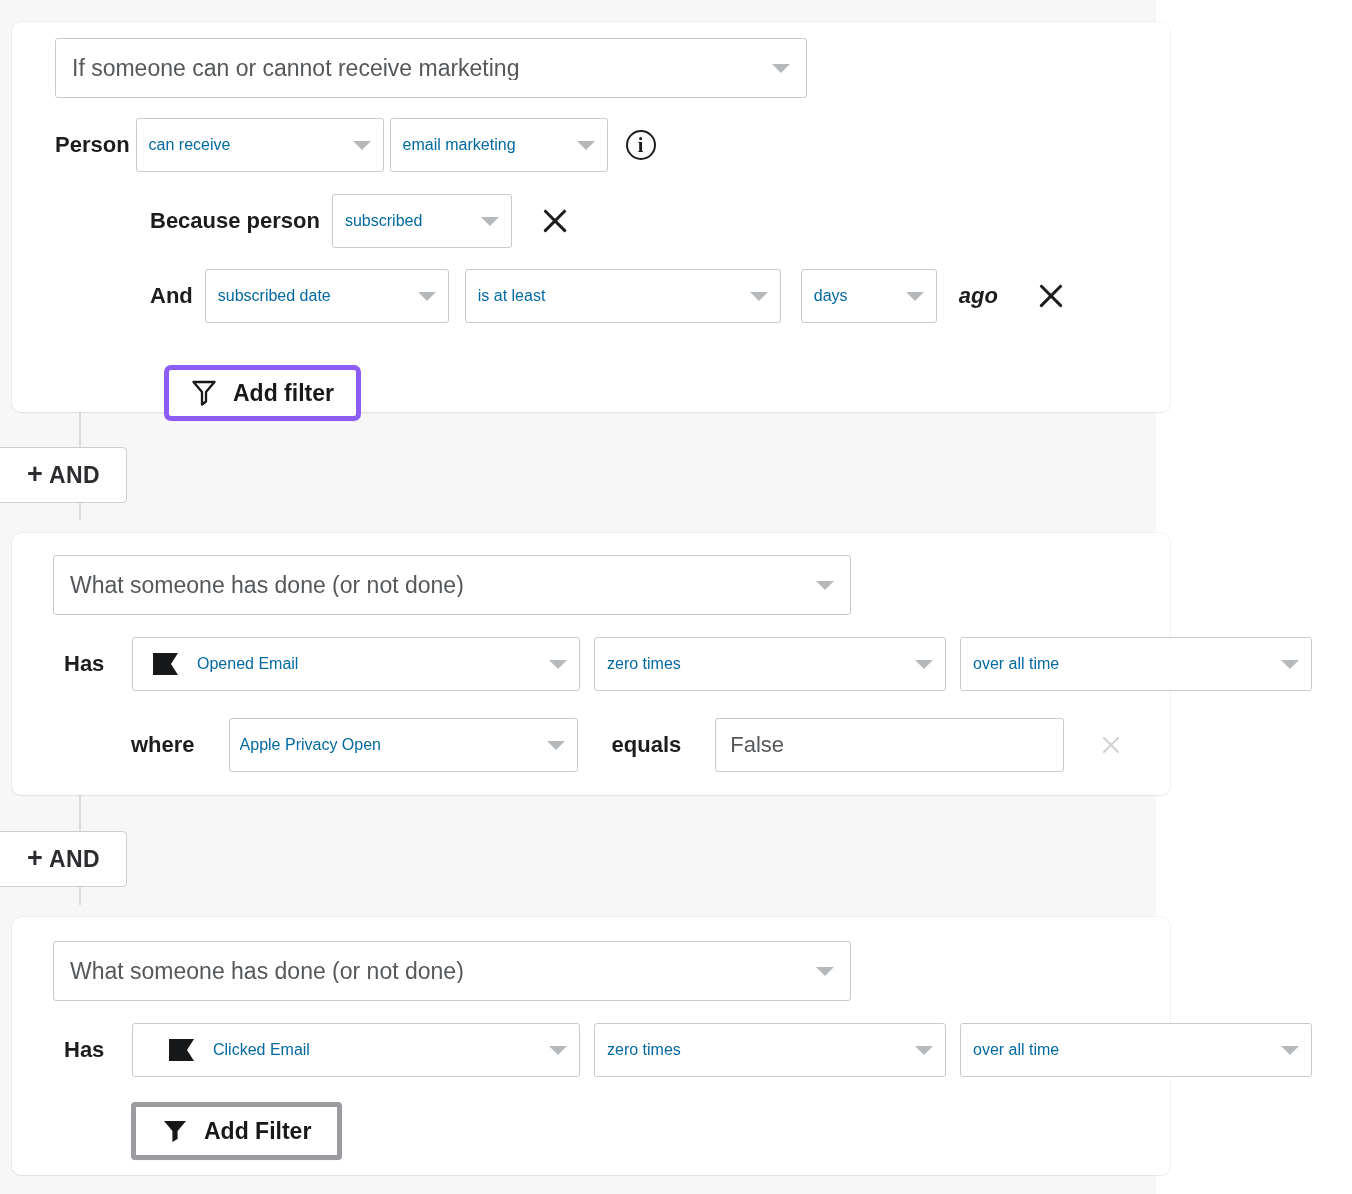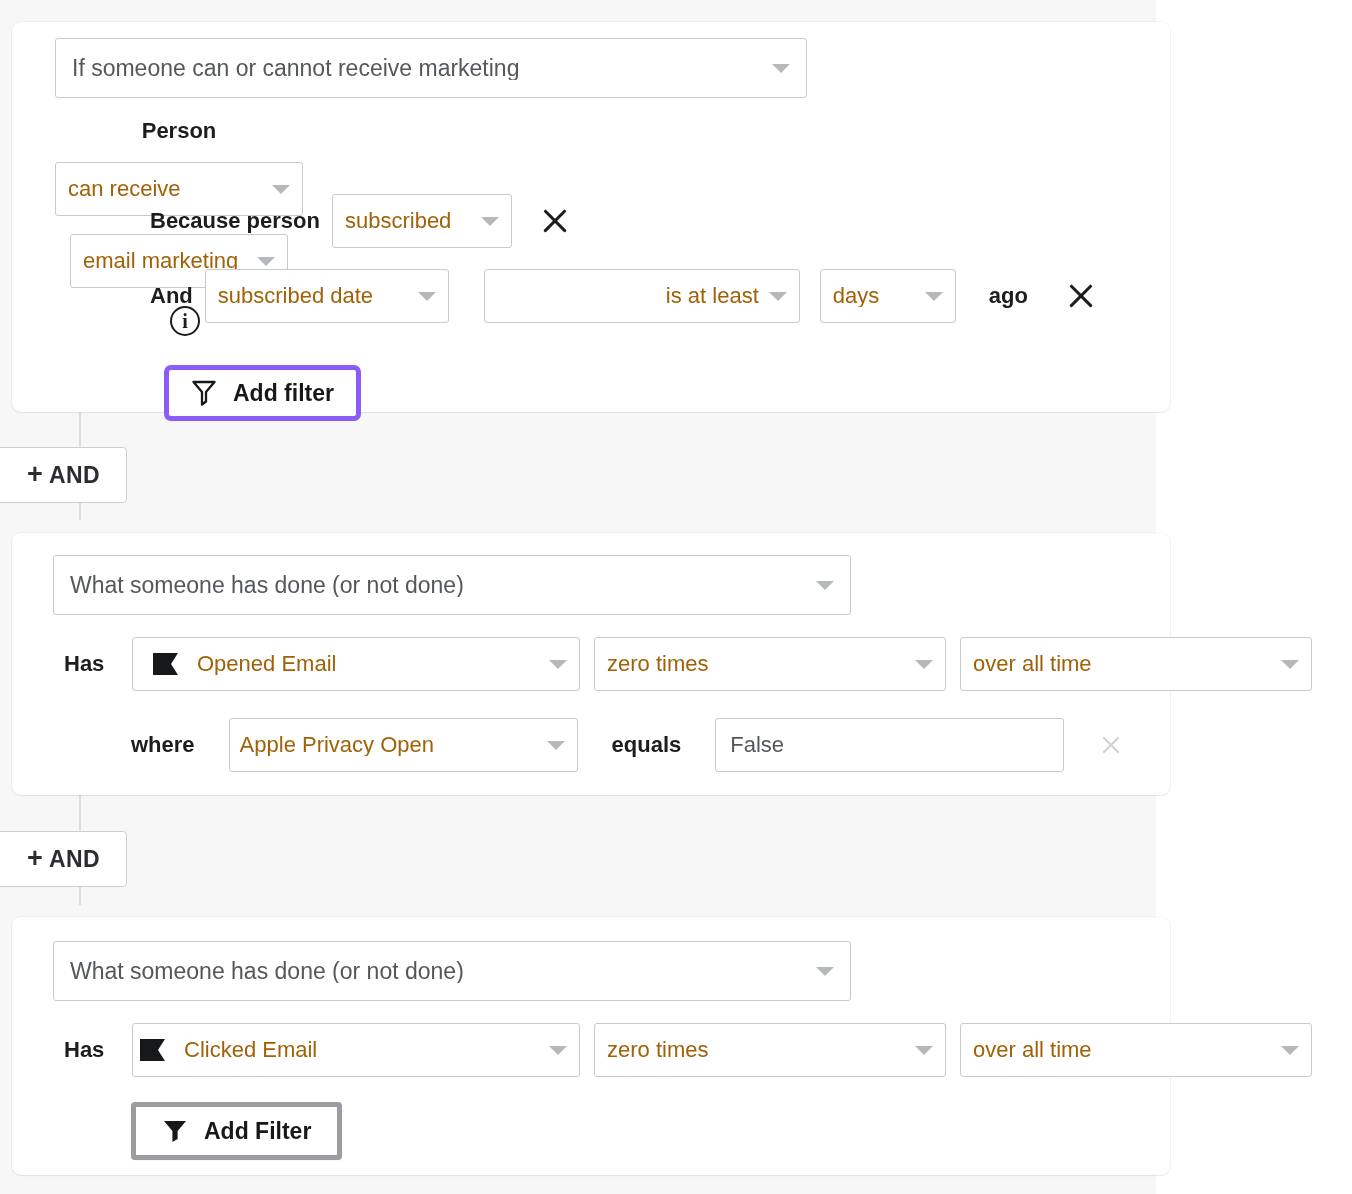--- a/index.html
+++ b/index.html
@@ -37,22 +37,22 @@
     z-index: 2;
   }
 
   
   .ctl {
     display: inline-flex;
     align-items: center;
     background: #ffffff;
     border: 1px solid #c9cacb;
     border-radius: 3px;
-    color: #a16207;
-    font-size: 22px;
+    color: #0369a1;
+    font-size: 16px;
     line-height: 1;
     padding: 0 12px;
     height: 54px;
     white-space: nowrap;
     position: relative;
   }
   .ctl .txt { flex: 1 1 auto; overflow: hidden; text-overflow: ellipsis; }
 
   
   .caret {
@@ -214,21 +214,21 @@
   <div class="connector" style="top:410px;height:110px;"></div>
   <div class="connector" style="top:795px;height:110px;"></div>
 
   <div class="card" style="top:22px;height:390px;">
 
     <div class="ctl topselect" style="position:absolute;left:43px;top:16px;width:752px;">
       <span class="txt">If someone can or cannot receive marketing</span>
       <span class="caret"></span>
     </div>
 
-    <div class="row" style="left:43px;top:96px;gap:18px;flex-direction:column;">
+    <div class="row" style="left:43px;top:96px;gap:6px;">
       <span class="lbl">Person</span>
       <div class="ctl" style="width:248px;">
         <span class="txt">can receive</span>
         <span class="caret"></span>
       </div>
       <div class="ctl" style="width:218px;">
         <span class="txt">email marketing</span>
         <span class="caret caret-tight"></span>
       </div>
       <span class="info-icon" style="margin-left:12px;">i</span>
@@ -242,29 +242,29 @@
       </div>
       <span class="x-dark" style="margin-left:14px;"></span>
     </div>
 
     <div class="row" style="left:138px;top:247px;gap:12px;">
       <span class="lbl">And</span>
       <div class="ctl" style="width:244px;align-items:center;">
         <span class="txt">subscribed date</span>
         <span class="caret caret-tight"></span>
       </div>
-      <div class="ctl" style="width:316px;margin-left:23px;text-align:right;">
+      <div class="ctl" style="width:316px;margin-left:4px;">
         <span class="txt">is at least</span>
         <span class="caret"></span>
       </div>
       <div class="ctl" style="width:136px;margin-left:8px;">
         <span class="txt">days</span>
         <span class="caret caret-tight"></span>
       </div>
-      <span class="lbl" style="margin-left:21px;">ago</span>
+      <span class="lbl" style="margin-left:10px;font-style:italic;">ago</span>
       <span class="x-dark" style="margin-left:24px;"></span>
     </div>
 
     <button class="btn-addfilter" style="position:absolute;left:152px;top:343px;">
       <svg class="funnel" width="26" height="28" viewBox="0 0 26 28">
         <path d="M2.5 3 L23.5 3 L15 13 L15 22.5 L11 25.5 L11 13 Z" fill="none" stroke="#17181a" stroke-width="2.3" stroke-linejoin="round"></path>
       </svg>
       <span>Add filter</span>
     </button>
   </div>
@@ -319,21 +319,21 @@
 
   <div class="card" style="top:917px;height:258px;">
 
     <div class="ctl topselect" style="position:absolute;left:41px;top:24px;width:798px;">
       <span class="txt">What someone has done (or not done)</span>
       <span class="caret"></span>
     </div>
 
     <div class="row" style="left:52px;top:106px;gap:0;">
       <span class="lbl" style="width:68px;">Has</span>
-      <div class="ctl" style="width:448px;padding-left:5px;">
+      <div class="ctl" style="width:448px;padding-left:34px;">
         <svg class="flag-icon" width="30" height="26" viewBox="0 0 30 26" style="margin-right:16px;">
           <path d="M2 2 H27 L20 13 L27 24 H2 Z" fill="#17181a"></path>
         </svg>
         <span class="txt">Clicked Email</span>
         <span class="caret"></span>
       </div>
       <div class="ctl" style="width:352px;margin-left:14px;">
         <span class="txt">zero times</span>
         <span class="caret"></span>
       </div>

